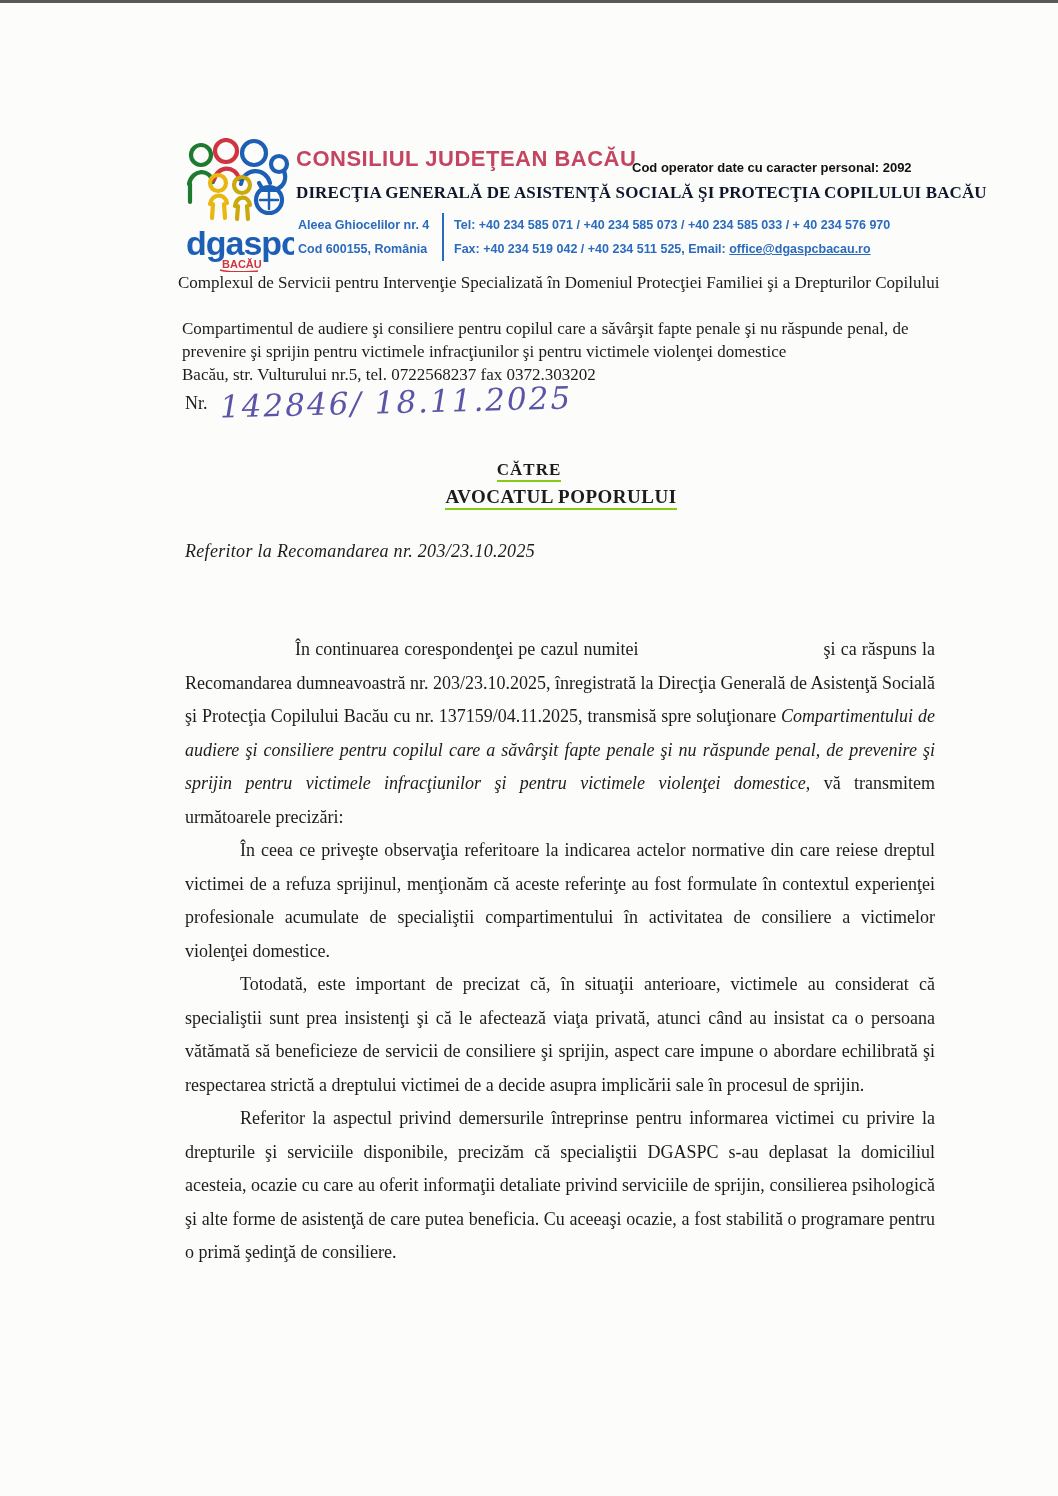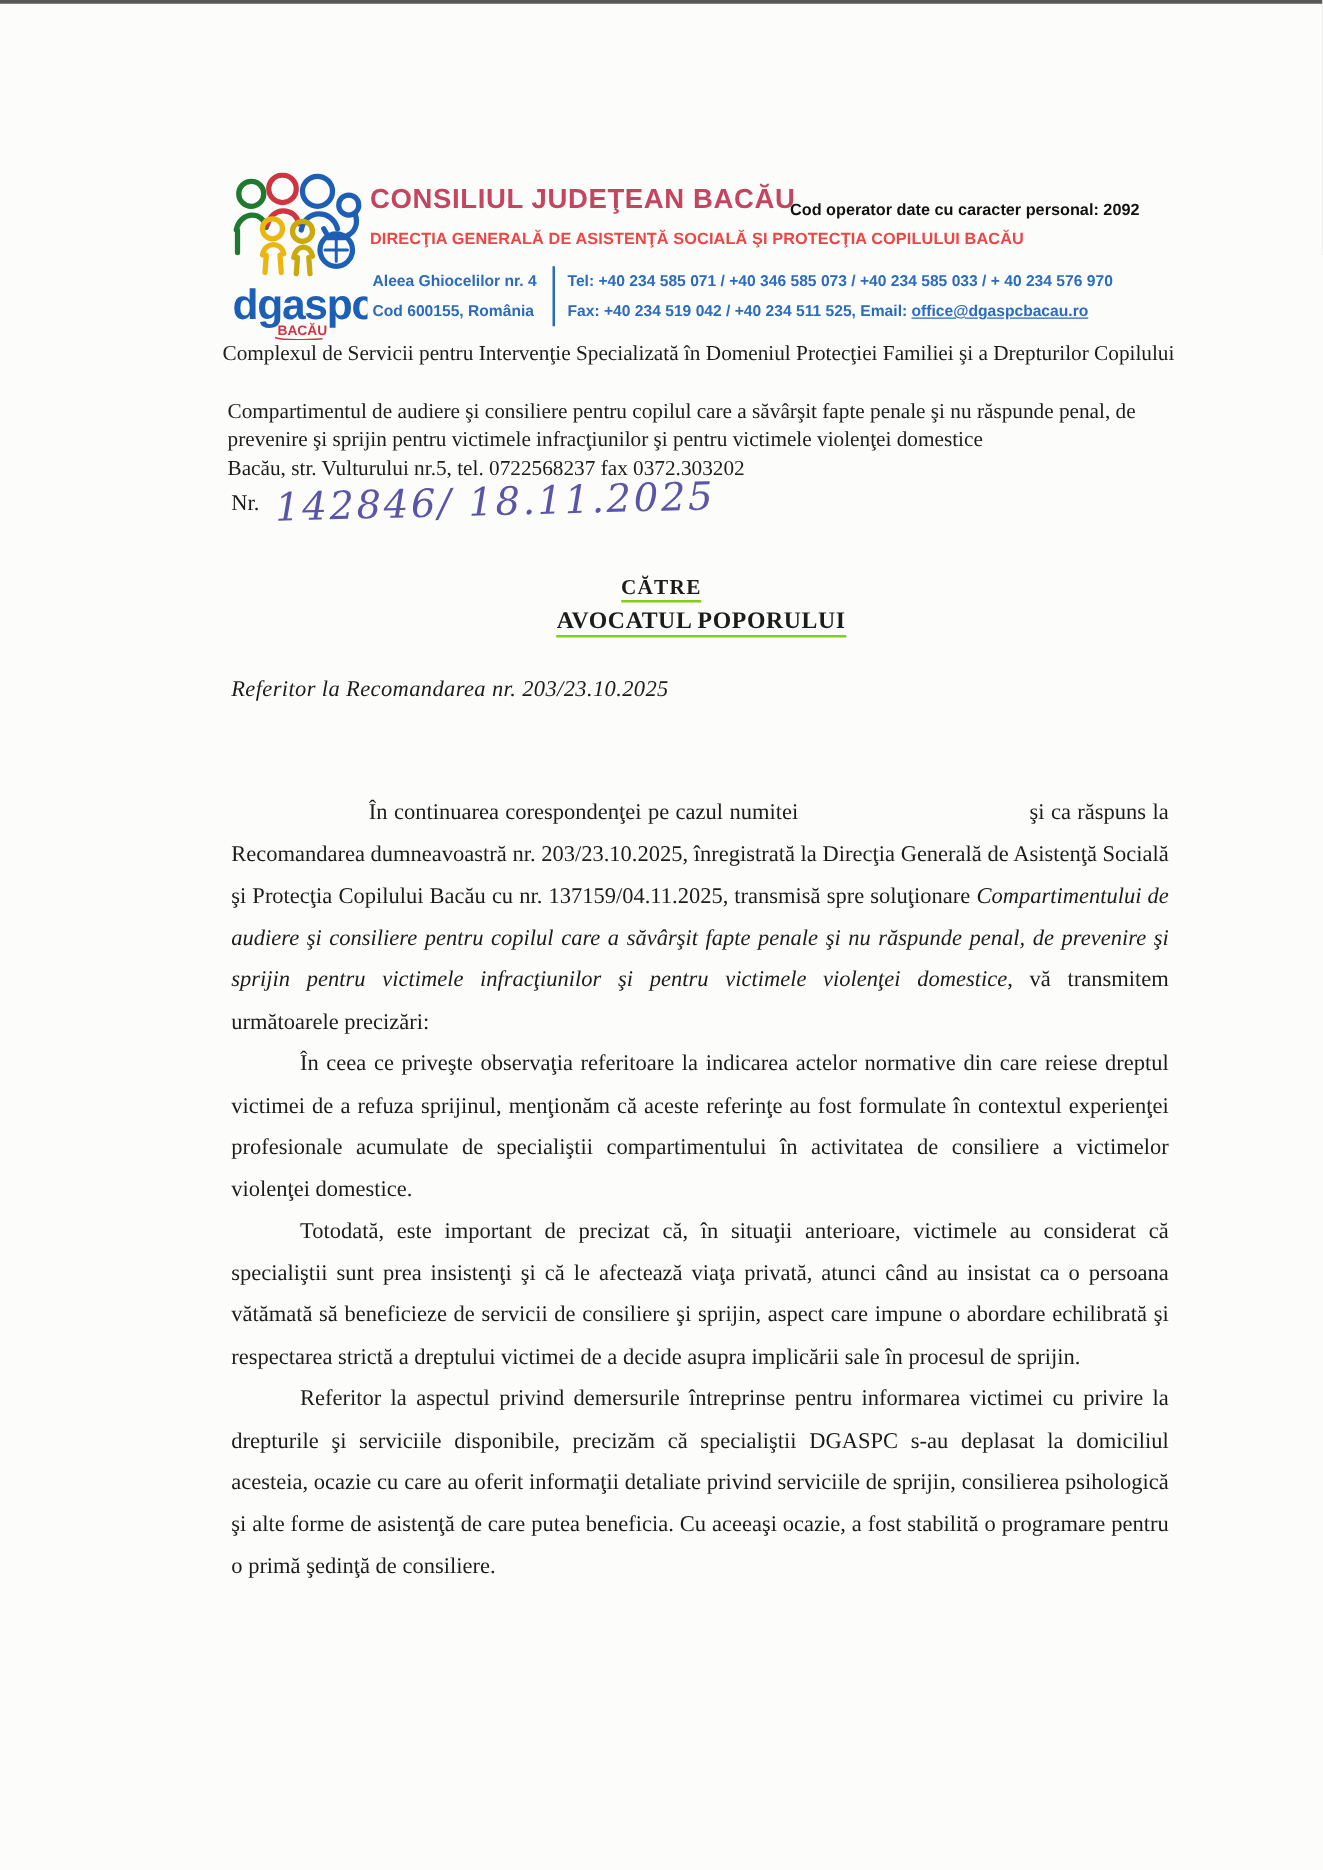--- a/index.html
+++ b/index.html
@@ -25,22 +25,22 @@
     color:#c4455f;white-space:nowrap;
   }
   .cod-operator{
     position:absolute;left:632px;top:160px;width:290px;
     font-family:"Liberation Sans",sans-serif;
     font-size:13px;font-weight:bold;color:#111;
     white-space:nowrap;
   }
   .directorate{
     position:absolute;left:296px;top:183px;
-    font-family:Liberation Sans, sans-serif;
-    font-size:13px;font-weight:bold;color:#ef4444;
+    font-family:Liberation Serif, serif;
+    font-size:17px;font-weight:bold;color:#0f172a;
     white-space:nowrap;letter-spacing:.1px;
   }
   .contact{
     position:absolute;left:298px;top:213px;width:620px;
     font-family:"Liberation Sans",sans-serif;
     font-size:12.5px;font-weight:bold;color:#2a6bbd;
     display:flex;align-items:stretch;
   }
   .contact .col-left{width:142px;line-height:24px;}
   .contact .divider{width:0;border-left:2px solid #2a6bbd;margin:0 10px 0 2px;}
@@ -134,21 +134,21 @@
   <div class="cod-operator">Cod operator date cu caracter personal: 2092</div>
   <div class="directorate">DIRECŢIA GENERALĂ DE ASISTENŢĂ SOCIALĂ ŞI PROTECŢIA COPILULUI BACĂU</div>
 
   <div class="contact">
     <div class="col-left">
       <div>Aleea Ghiocelilor nr. 4</div>
       <div>Cod 600155, România</div>
     </div>
     <div class="divider"></div>
     <div class="col-right">
-      <div>Tel:  +40 234 585 071  / +40 346 585 073 / +40 234 585 033 / + 40 234 576 970</div>
+      <div>Tel:  +40 234 585 071  / +40 234 585 073 / +40 234 585 033 / + 40 234 576 970</div>
       <div><span>Fax: +40 234 519 042  / +40 234 511 525,  Email: </span><a class="email">office@dgaspcbacau.ro</a></div>
     </div>
   </div>
 
   <div class="unit-centered">Complexul de Servicii pentru Intervenţie Specializată în Domeniul Protecţiei Familiei şi a Drepturilor Copilului</div>
   <div class="unit-left">
     <span>Compartimentul de audiere şi consiliere pentru copilul care a săvârşit fapte penale şi nu răspunde penal, de prevenire şi sprijin pentru victimele infracţiunilor şi pentru victimele violenţei domestice</span>
     <span class="unit-addr">Bacău, str. Vulturului nr.5, tel. 0722568237 fax 0372.303202</span>
   </div>
 

